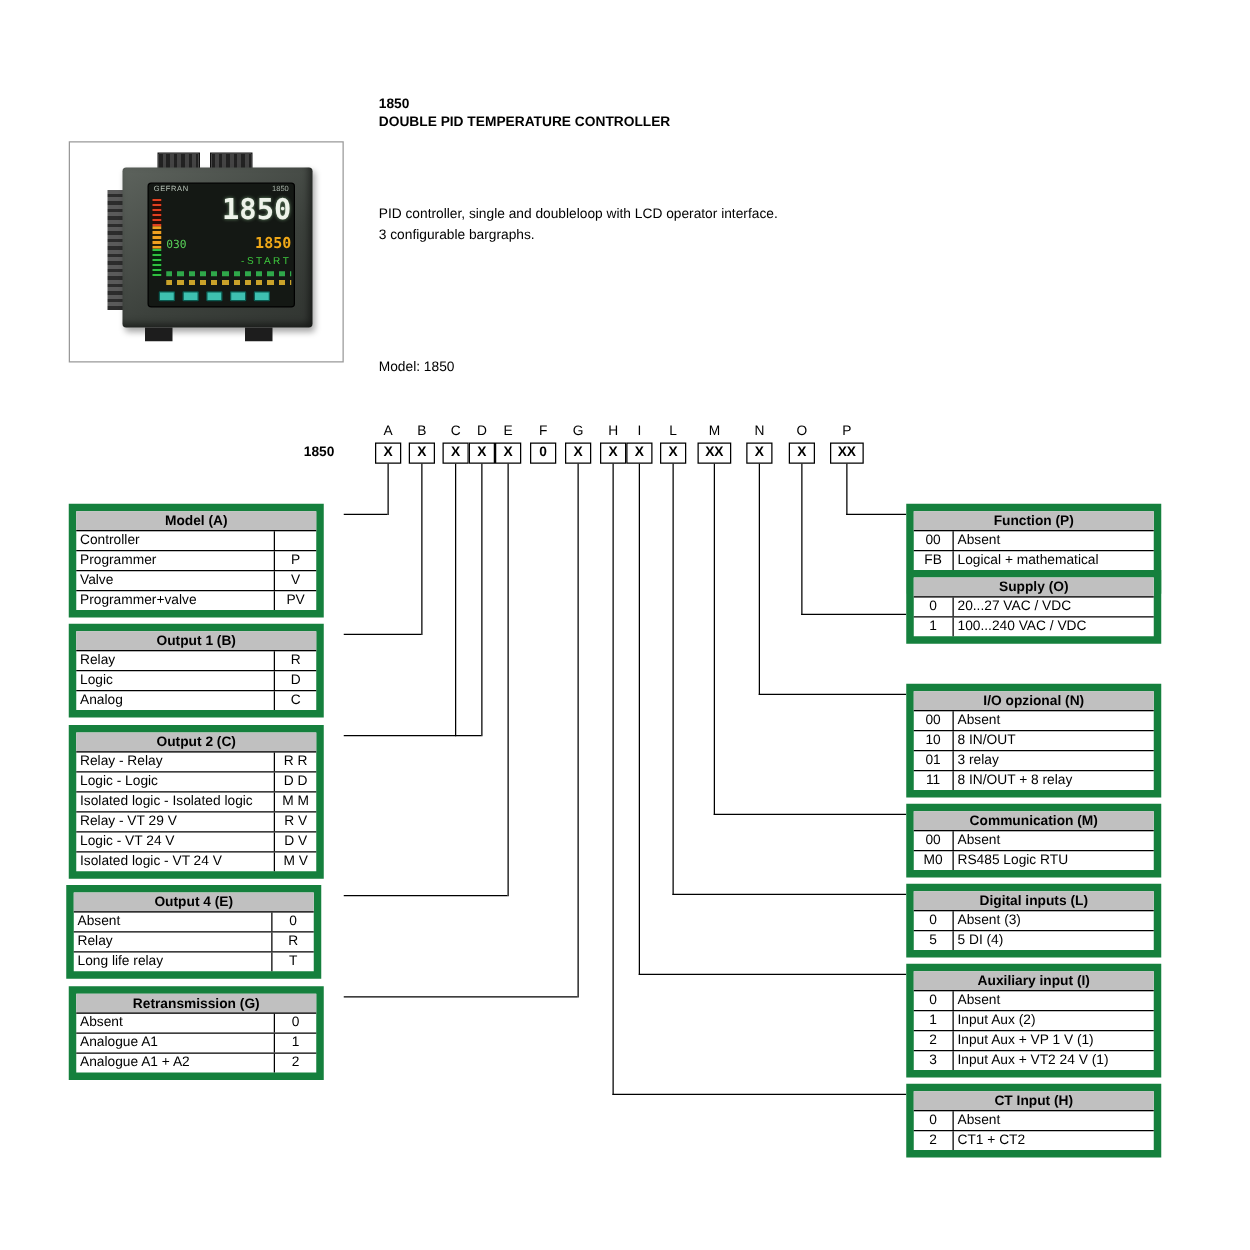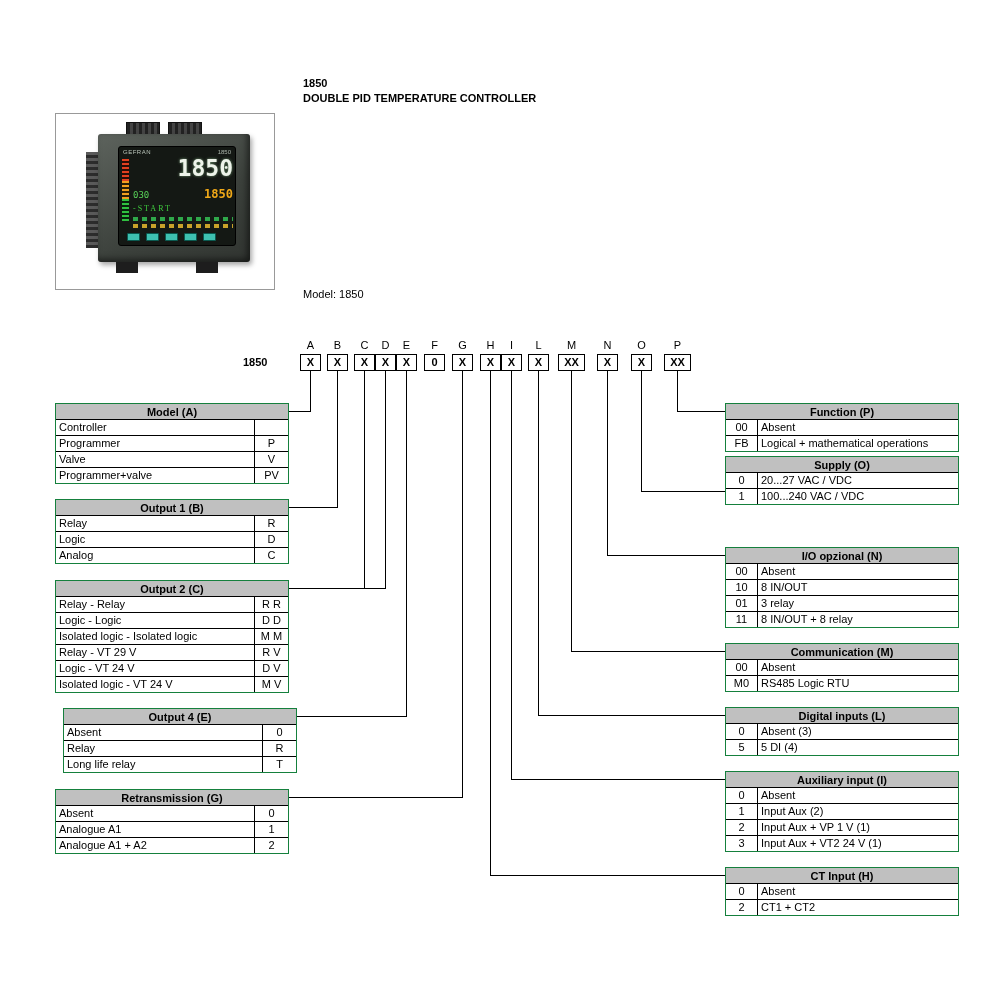--- a/index.html
+++ b/index.html
@@ -22,22 +22,22 @@
   .bar-red   { height:22px; background:repeating-linear-gradient(180deg,#e04020 0 2px,#2a0c06 2px 4px); }
   .bar-amber { height:18px; background:repeating-linear-gradient(180deg,#f0a020 0 2px,#2a2006 2px 4px); }
   .bar-green { height:22px; background:repeating-linear-gradient(180deg,#30c040 0 2px,#06230c 2px 4px); }
   .disp-main { position:absolute; left:14px; top:8px; width:100px; text-align:right;
                font-family:"DejaVu Sans Mono", monospace; font-weight:bold; font-size:23px; line-height:26px;
                color:#eef3ea; text-shadow:0 0 3px rgba(190,255,190,.55); }
   .disp-row2 { position:absolute; left:14px; top:40px; width:100px; display:flex; justify-content:space-between; align-items:baseline;
                font-family:"DejaVu Sans Mono", monospace; }
   .disp-r2l { font-size:9px; color:#58d058; }
   .disp-r2r { font-size:12px; font-weight:bold; color:#f0a818; }
-  .disp-status { position:absolute; left:14px; top:57px; width:100px; text-align:left; font-size:8px; letter-spacing:2px; color:#3ecb3e;
-                 font-family:Liberation Serif, serif; }
+  .disp-status { position:absolute; left:14px; top:57px; width:100px; text-align:right; font-size:8px; letter-spacing:2px; color:#3ecb3e;
+                 font-family:Liberation Sans, sans-serif; }
   .mini-row1 { position:absolute; left:14px; top:70px; width:100px; height:4px;
                background:repeating-linear-gradient(90deg,#2fa84a 0 5px,transparent 5px 9px); }
   .mini-row2 { position:absolute; left:14px; top:77px; width:100px; height:4px;
                background:repeating-linear-gradient(90deg,#c9a22a 0 5px,transparent 5px 9px); }
   .btn-row { position:absolute; left:8px; bottom:4px; width:104px; display:flex; gap:6px; }
   .btn { width:13px; height:8px; background:#3ec0b0; border:1px solid #0a5a50; border-radius:1px; }
   .dev-foot { position:absolute; top:148px; width:22px; height:11px; background:#1d1d1d; }
 
   
   .title-block { position:absolute; left:303px; top:76px; font-weight:bold; line-height:15px; }
@@ -48,21 +48,21 @@
   .code-prefix { position:absolute; left:243px; top:354px; width:34px; height:17px; line-height:17px; font-weight:bold; }
   .code-col { position:absolute; top:337px; text-align:center; }
   .code-letter { height:17px; line-height:17px; font-size:11px; }
   .code-box { height:17px; line-height:15px; border:1px solid #000; font-weight:bold; background:#fff; }
 
   
   .vl { position:absolute; width:1px; background:#000; }
   .hl { position:absolute; height:1px; background:#000; }
 
   
-  .otable { position:absolute; width:234px; border:1px solid #15803d; background:#fff; }
+  .otable { position:absolute; width:204px; border:6px solid #15803d; background:#fff; }
   .otable .hdr { background:#c0c0c0; border-bottom:1px solid #000; font-weight:bold; text-align:center; height:16px; line-height:16px; }
   .otable .row { display:flex; border-bottom:1px solid #000; min-height:15px; }
   .otable .row:last-child { border-bottom:none; }
   .t-left .c1 { flex:1; padding:1px 3px; line-height:13px; }
   .t-left .c2 { width:34px; border-left:1px solid #000; text-align:center; padding:1px 2px; line-height:13px; }
   .t-right .c1 { width:32px; border-right:1px solid #000; text-align:center; padding:1px 2px; line-height:13px; }
   .t-right .c2 { flex:1; padding:1px 3px; line-height:13px; }
 </style>
 </head>
 <body>
@@ -98,20 +98,22 @@
   </div>
   <div class="dev-foot" style="left:60px"></div>
   <div class="dev-foot" style="left:140px"></div>
 </div>
 
 <div class="title-block">
   <div>1850</div>
   <div>DOUBLE PID TEMPERATURE CONTROLLER</div>
 </div>
 <div class="desc-block">
+  <div>PID controller, single and doubleloop with LCD operator interface.</div>
+  <div>3 configurable bargraphs.</div>
 </div>
 <div class="model-label">Model: 1850</div>
 
 <div class="code-prefix">1850</div>
 
 <div class="code-col" style="left:300px;width:21px">
   <div class="code-letter">A</div>
   <div class="code-box">X</div>
 </div>
 <div class="code-col" style="left:327px;width:21px">
@@ -248,21 +250,21 @@
     </div>
     <div class="row">
       <div class="c1">Logic - VT 24 V</div>
       <div class="c2">D V</div>
     </div>
     <div class="row">
       <div class="c1">Isolated logic - VT 24 V</div>
       <div class="c2">M V</div>
     </div>
   </div>
-<div class="otable t-left" style="left:63px;top:708px">
+<div class="otable t-left" style="left:53px;top:708px">
     <div class="hdr">Output  4 (E)</div>
     <div class="row">
       <div class="c1">Absent</div>
       <div class="c2">0</div>
     </div>
     <div class="row">
       <div class="c1">Relay</div>
       <div class="c2">R</div>
     </div>
     <div class="row">

